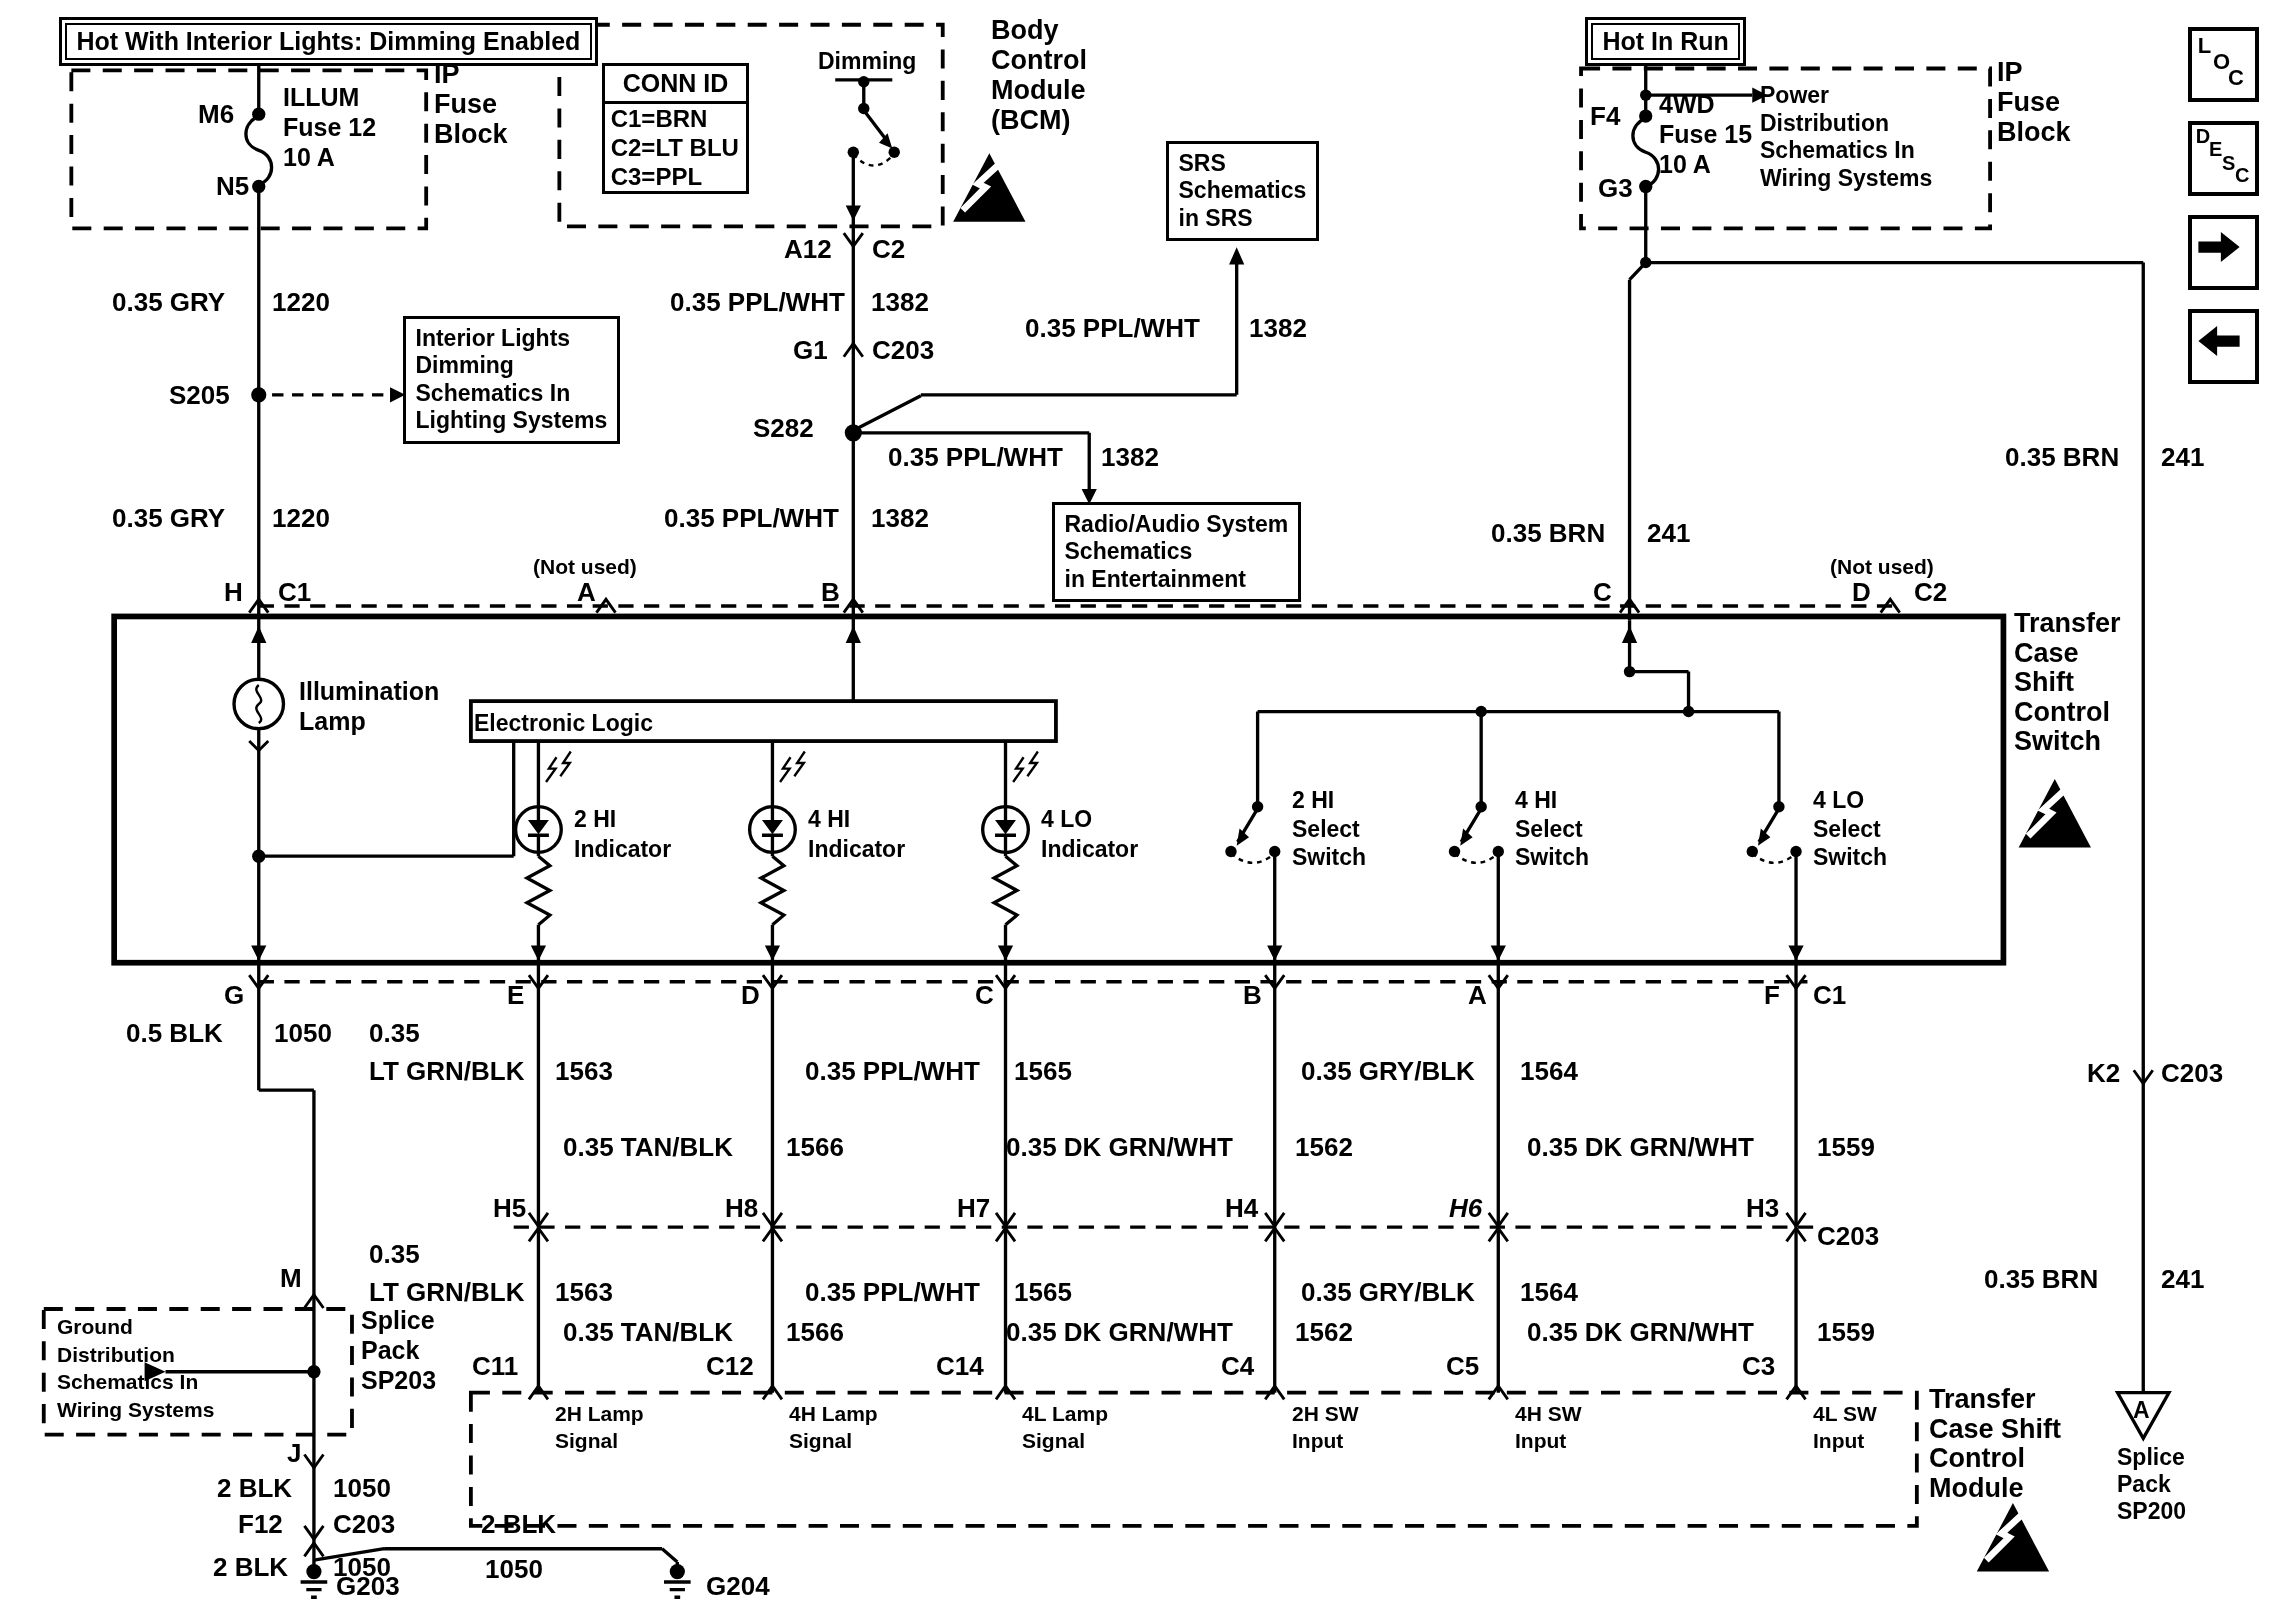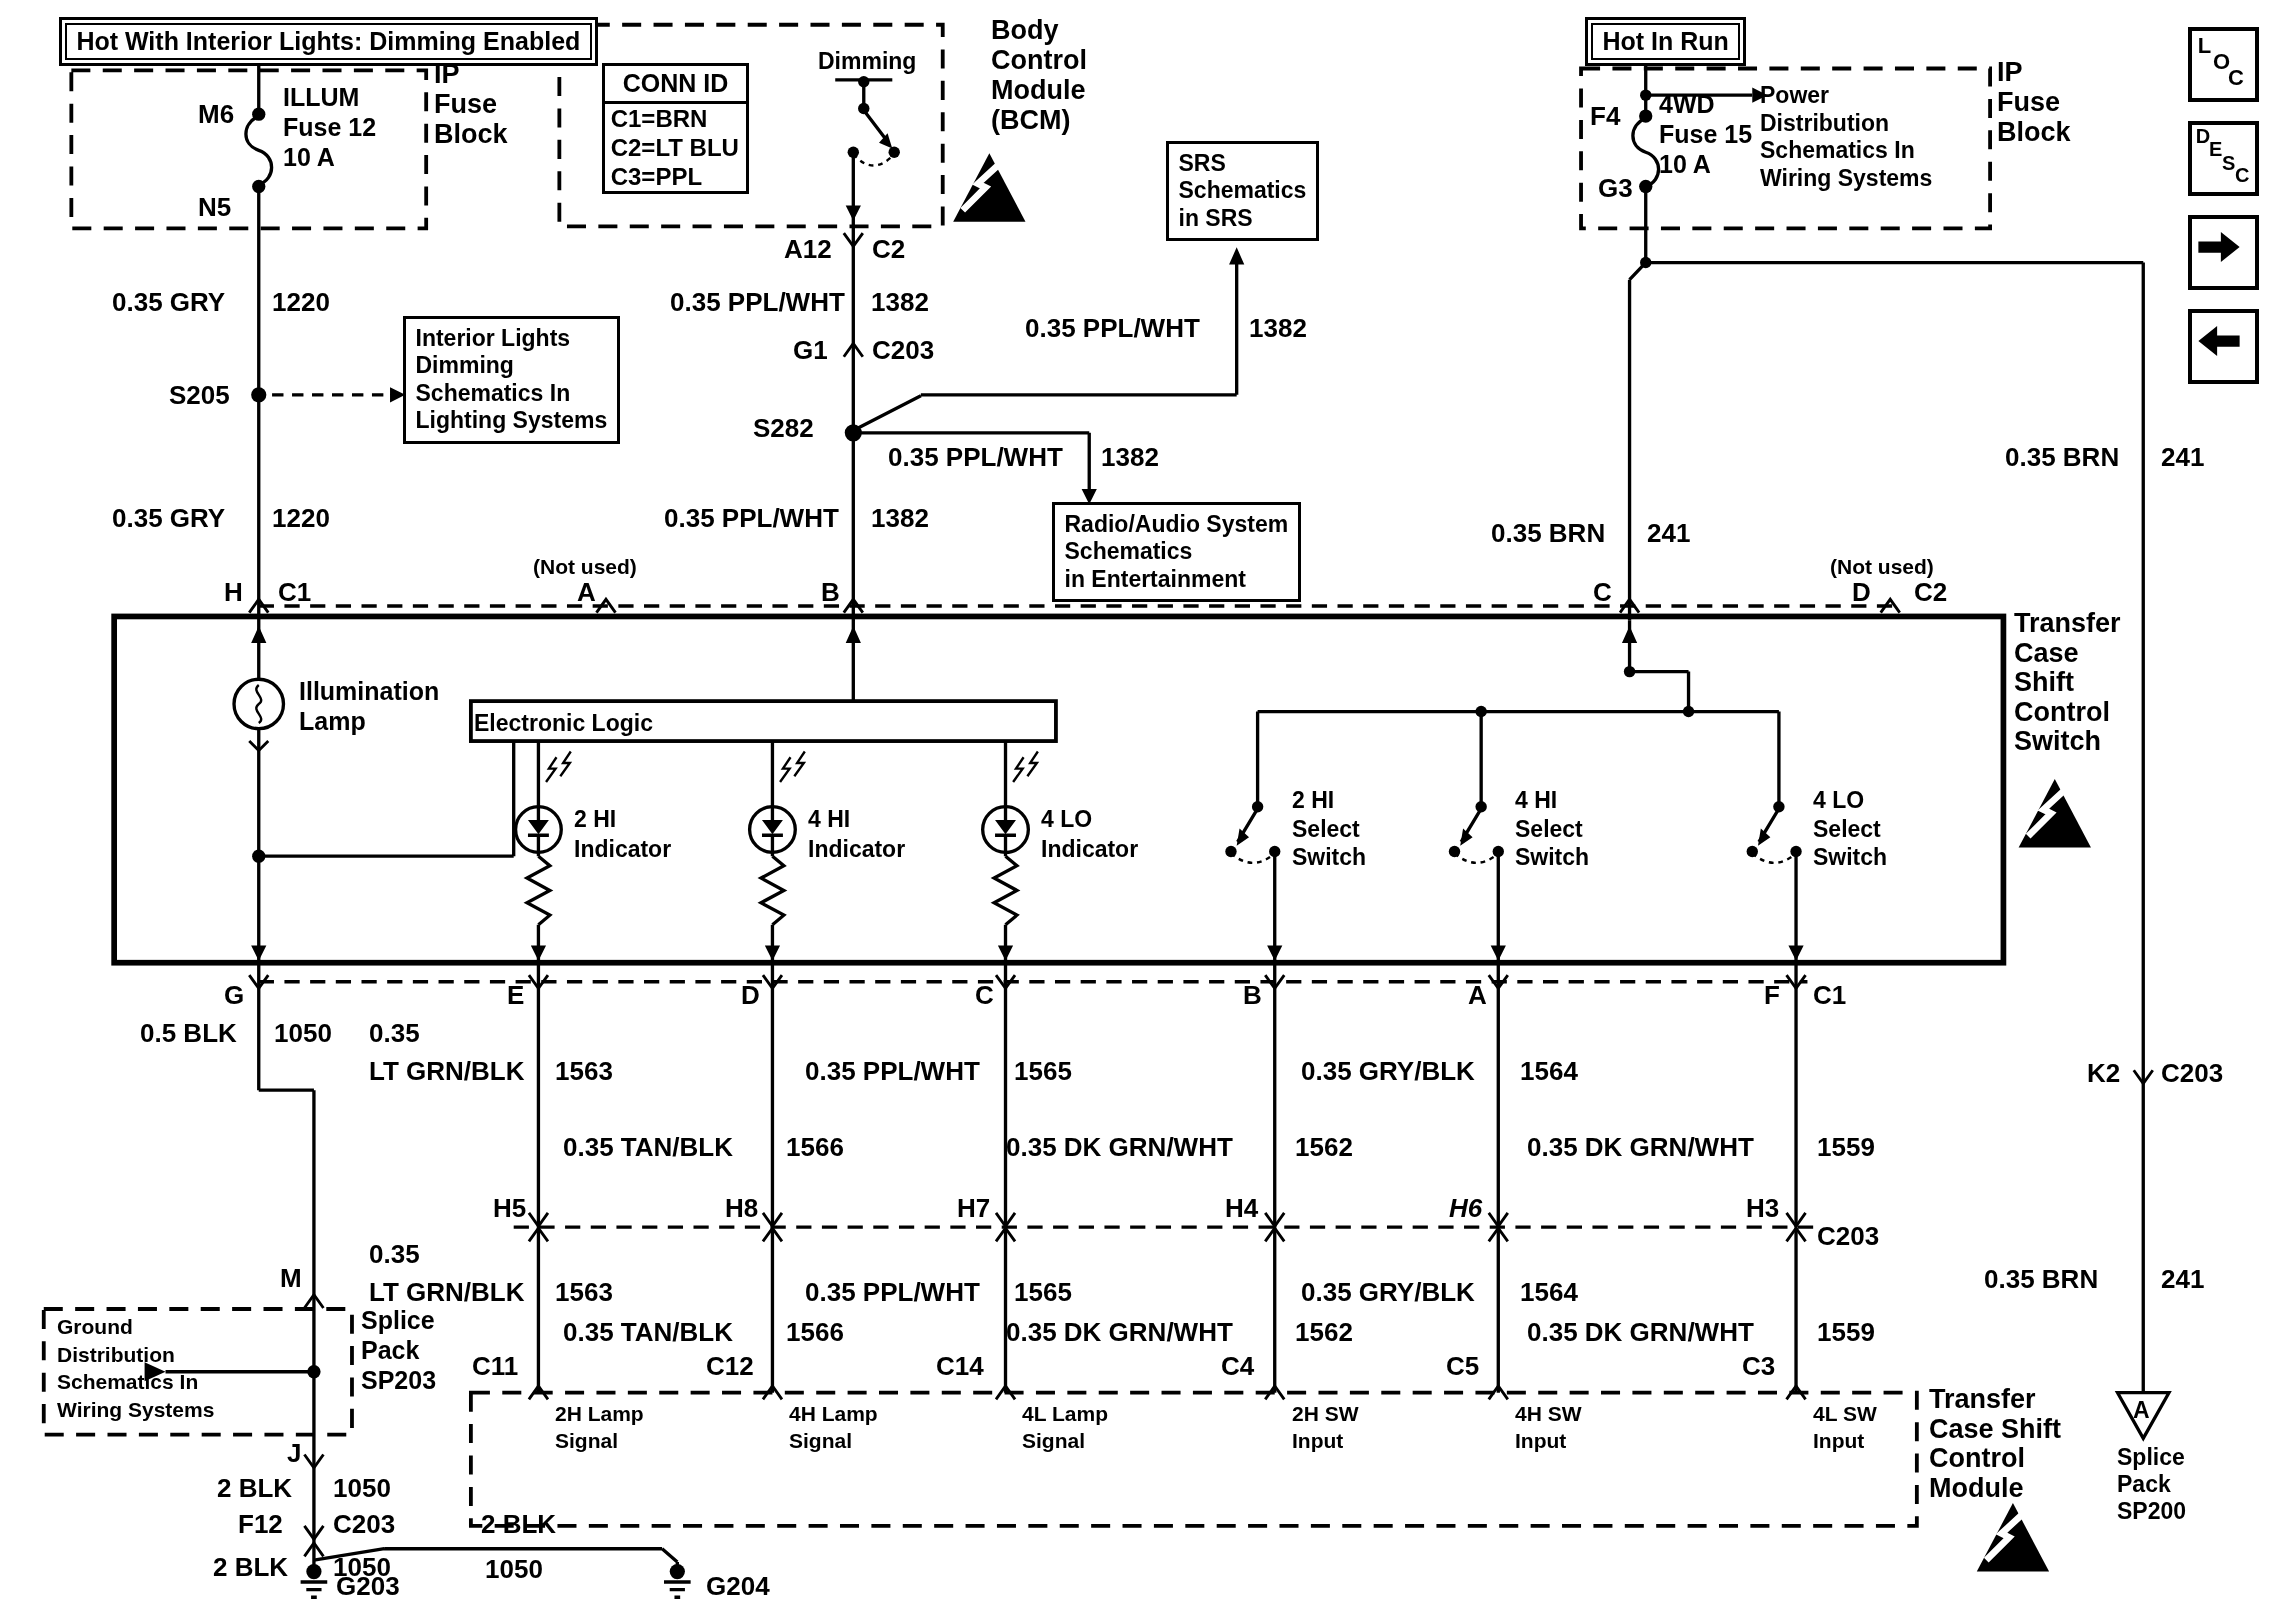--- a/index.html
+++ b/index.html
@@ -348,21 +348,21 @@
     </svg>
 </div>
 <div class="navbtn" style="top:309px">
   <svg width="42" height="30" style="position:absolute;left:5.7px;top:13.3px" viewBox="0 0 44 32">
       <polygon points="44,10 20,10 20,0 0,16 20,32 20,22 44,22" fill="#000"></polygon>
     </svg>
 </div>
 
 <div>
     <span class="lbl" style="left: 198px; top: 114px;">M6</span>
-    <span class="lbl" style="left: 198px; top: 186px; margin-top: 21px;">N5</span>
+    <span class="lbl" style="left: 216px; top: 186px;">N5</span>
     <span class="lbl" style="left: 112px; top: 302px;">0.35 GRY</span>
     <span class="lbl" style="left: 272px; top: 302px;">1220</span>
     <span class="lbl" style="left: 169px; top: 395px;">S205</span>
     <span class="lbl" style="left: 112px; top: 518px;">0.35 GRY</span>
     <span class="lbl" style="left: 272px; top: 518px;">1220</span>
     <span class="lbl" style="left: 224px; top: 592px;">H</span>
     <span class="lbl" style="left: 278px; top: 592px;">C1</span>
     <span class="lbl" style="left: 818px; top: 61px; font-size: 23px;">Dimming</span>
     <span class="lbl" style="left: 784px; top: 249px;">A12</span>
     <span class="lbl" style="left: 872px; top: 249px;">C2</span>
@@ -384,21 +384,21 @@
     <span class="lbl" style="left: 1598px; top: 188px;">G3</span>
     <span class="lbl" style="left: 1593px; top: 592px;">C</span>
     <span class="lbl" style="left: 1830px; top: 567px; font-size: 21px;">(Not used)</span>
     <span class="lbl" style="left: 1852px; top: 592px;">D</span>
     <span class="lbl" style="left: 1914px; top: 592px;">C2</span>
     <span class="lbl" style="left: 2005px; top: 457px;">0.35 BRN</span>
     <span class="lbl" style="left: 2161px; top: 457px;">241</span>
     <span class="lbl" style="left: 1491px; top: 533px;">0.35 BRN</span>
     <span class="lbl" style="left: 1647px; top: 533px;">241</span>
     <span class="lbl" style="left: 224px; top: 995px;">G</span>
-    <span class="lbl" style="left: 140px; top: 1033px;">0.5 BLK</span>
+    <span class="lbl" style="left: 126px; top: 1033px;">0.5 BLK</span>
     <span class="lbl" style="left: 274px; top: 1033px;">1050</span>
     <span class="lbl" style="left: 507px; top: 995px;">E</span>
     <span class="lbl" style="left: 741px; top: 995px;">D</span>
     <span class="lbl" style="left: 975px; top: 995px;">C</span>
     <span class="lbl" style="left: 1243px; top: 995px;">B</span>
     <span class="lbl" style="left: 1468px; top: 995px;">A</span>
     <span class="lbl" style="left: 1764px; top: 995px;">F</span>
     <span class="lbl" style="left: 1813px; top: 995px;">C1</span>
     <span class="lbl" style="left: 369px; top: 1033px;">0.35</span>
     <span class="lbl" style="left: 369px; top: 1071px;">LT GRN/BLK</span>

